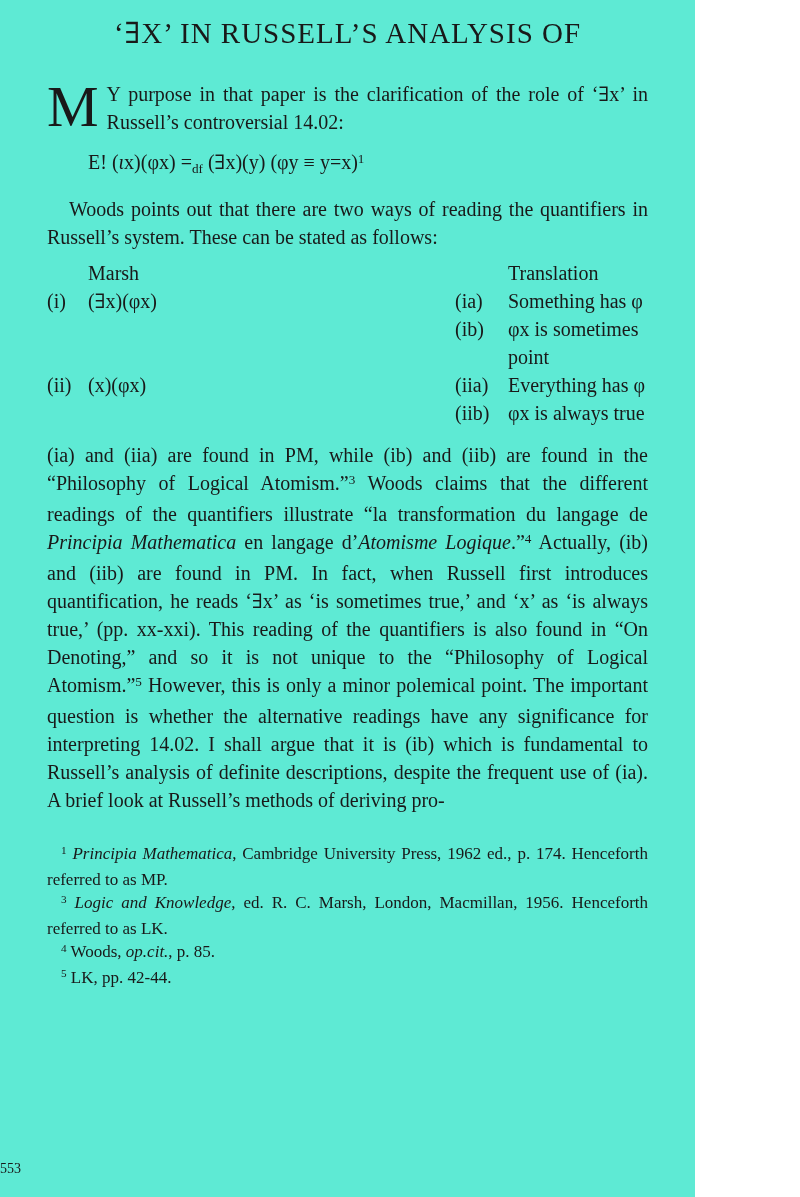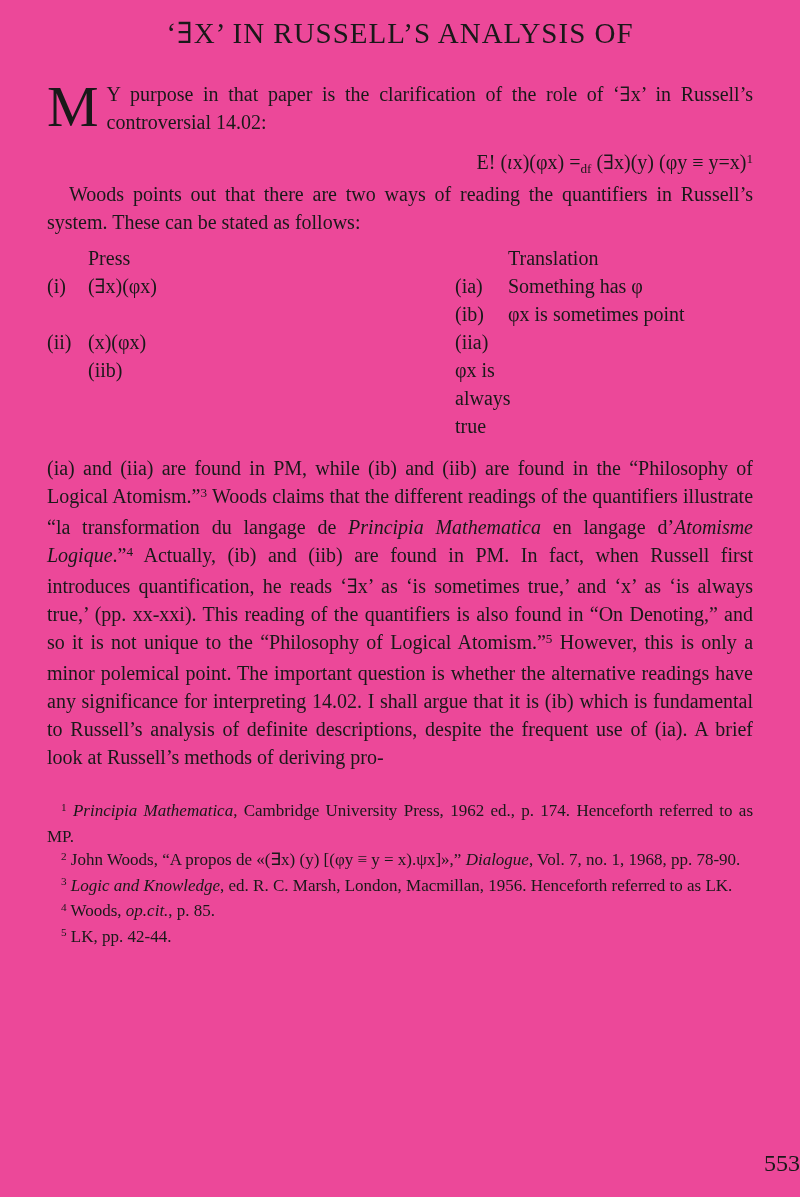--- a/index.html
+++ b/index.html
@@ -1,23 +1,23 @@
 <!DOCTYPE html>
 <html><head>
 <meta charset="utf-8">
 <style>
   html, body { margin: 0; padding: 0; }
   body { background: #ffffff; }
 
   .page {
-    width: 800px;
+    width: 695px;
     height: 1197px;
     box-sizing: border-box;
     padding: 12px 47px 0 47px;
-    background: #ec4899;
+    background: #5eead4;
     color: #191919;
     font-family: "Liberation Serif", "DejaVu Serif", serif;
     position: relative;
     overflow: hidden;
   }
 
   .article-title {
     margin: 2px 0 0 0;
     text-align: center;
     font-weight: normal;
@@ -39,50 +39,49 @@
 
   .dropcap {
     float: left;
     font-size: 58px;
     line-height: 49px;
     padding: 2px 8px 0 0;
   }
 
   .formula {
     clear: left;
-    margin: 12px 0 1px 41px;
-    text-align: right;
+    margin: 12px 0 16px 41px;
+    text-align: left;
   }
 
   .quant-table {
     display: grid;
     grid-template-columns: 41px 367px 53px auto;
     margin: 8px 0 14px 0;
   }
   .qt-cell { line-height: 28px; text-align: left; }
 
   .footnotes {
     margin-top: 28px;
     font-size: 17px;
     line-height: 23.5px;
     text-align: justify;
-    font-family: Liberation Serif, serif;
   }
   .footnote { margin: 0; text-indent: 14px; }
 
   .rt-i   { font-style: italic; }
   .rt-sup { font-size: 66%; position: relative; top: -0.45em; }
   .rt-sub { font-size: 66%; position: relative; top: 0.28em; }
 
   .page-number {
     position: absolute;
     left: 0; right: 0;
     bottom: 20px;
-    text-align: right;
-    font-size: 24px;
+    text-align: left;
+    font-size: 14px;
   }
 </style>
 </head>
 <body>
 
 <div class="page">
 
   <h1 class="article-title">
     <span class="title-line">‘∃X’ IN RUSSELL’S ANALYSIS OF</span>
   </h1>
@@ -93,51 +92,51 @@
       <span class="dropcap">M</span><span><span>Y purpose in that paper is the clarification of the role of ‘∃x’ in Russell’s controversial 14.02:</span></span>
     </p>
 
     <p class="formula"><span>E! (</span><span class="rt-i">ι</span><span>x)(φx) =</span><span class="rt-sub">df</span><span> (∃x)(y) (φy ≡ y=x)</span><span class="rt-sup">1</span></p>
 
 
     <p class="para indent"><span>Woods points out that there are two ways of reading the quantifiers in Russell’s system. These can be stated as follows:</span></p>
 
     <div class="quant-table">
       <div class="qt-cell"></div>
-      <div class="qt-cell">Press</div>
+      <div class="qt-cell">Marsh</div>
       <div class="qt-cell"></div>
       <div class="qt-cell">Translation</div>
 
       <div class="qt-cell">(i)</div>
       <div class="qt-cell">(∃x)(φx)</div>
       <div class="qt-cell">(ia)</div>
       <div class="qt-cell">Something has φ</div>
 
       <div class="qt-cell"></div>
       <div class="qt-cell"></div>
       <div class="qt-cell">(ib)</div>
       <div class="qt-cell">φx is sometimes point</div>
 
       <div class="qt-cell">(ii)</div>
       <div class="qt-cell">(x)(φx)</div>
       <div class="qt-cell">(iia)</div>
+      <div class="qt-cell">Everything has φ</div>
 
       <div class="qt-cell"></div>
       <div class="qt-cell"></div>
       <div class="qt-cell">(iib)</div>
       <div class="qt-cell">φx is always true</div>
     </div>
 
     <p class="para"><span>(ia) and (iia) are found in PM, while (ib) and (iib) are found in the “Philosophy of Logical Atomism.”</span><span class="rt-sup">3</span><span> Woods claims that the different readings of the quantifiers illustrate “la transformation du langage de </span><span class="rt-i">Principia Mathematica</span><span> en langage d’</span><span class="rt-i">Atomisme Logique</span><span>.”</span><span class="rt-sup">4</span><span> Actually, (ib) and (iib) are found in PM. In fact, when Russell first introduces quantification, he reads ‘∃x’ as ‘is sometimes true,’ and ‘x’ as ‘is always true,’ (pp. xx-xxi). This reading of the quantifiers is also found in “On Denoting,” and so it is not unique to the “Philosophy of Logical Atomism.”</span><span class="rt-sup">5</span><span> However, this is only a minor polemical point. The important question is whether the alternative readings have any significance for interpreting 14.02. I shall argue that it is (ib) which is fundamental to Russell’s analysis of definite descriptions, despite the frequent use of (ia). A brief look at Russell’s methods of deriving pro-</span></p>
 
   </div>
 
   <div class="footnotes">
     <p class="footnote"><span class="rt-sup">1</span><span> </span><span class="rt-i">Principia Mathematica</span><span>, Cambridge University Press, 1962 ed., p. 174. Henceforth referred to as MP.</span></p>
-    <p class="footnote"><span class="rt-sup">2</span><span> John Woods, “A propos de «(∃x) (y) [(φy ≡ y = x).ψx]»,” </span><span class="rt-i">Dialogue</span><span>, Vol. 7, no. 1, 1968, pp. 78-90.</span></p>
     <p class="footnote"><span class="rt-sup">3</span><span> </span><span class="rt-i">Logic and Knowledge</span><span>, ed. R. C. Marsh, London, Macmillan, 1956. Henceforth referred to as LK.</span></p>
     <p class="footnote"><span class="rt-sup">4</span><span> Woods, </span><span class="rt-i">op.cit.</span><span>, p. 85.</span></p>
     <p class="footnote"><span class="rt-sup">5</span><span> LK, pp. 42-44.</span></p>
   </div>
 
   <div class="page-number">553</div>
 
 </div>
 
 </body></html>

